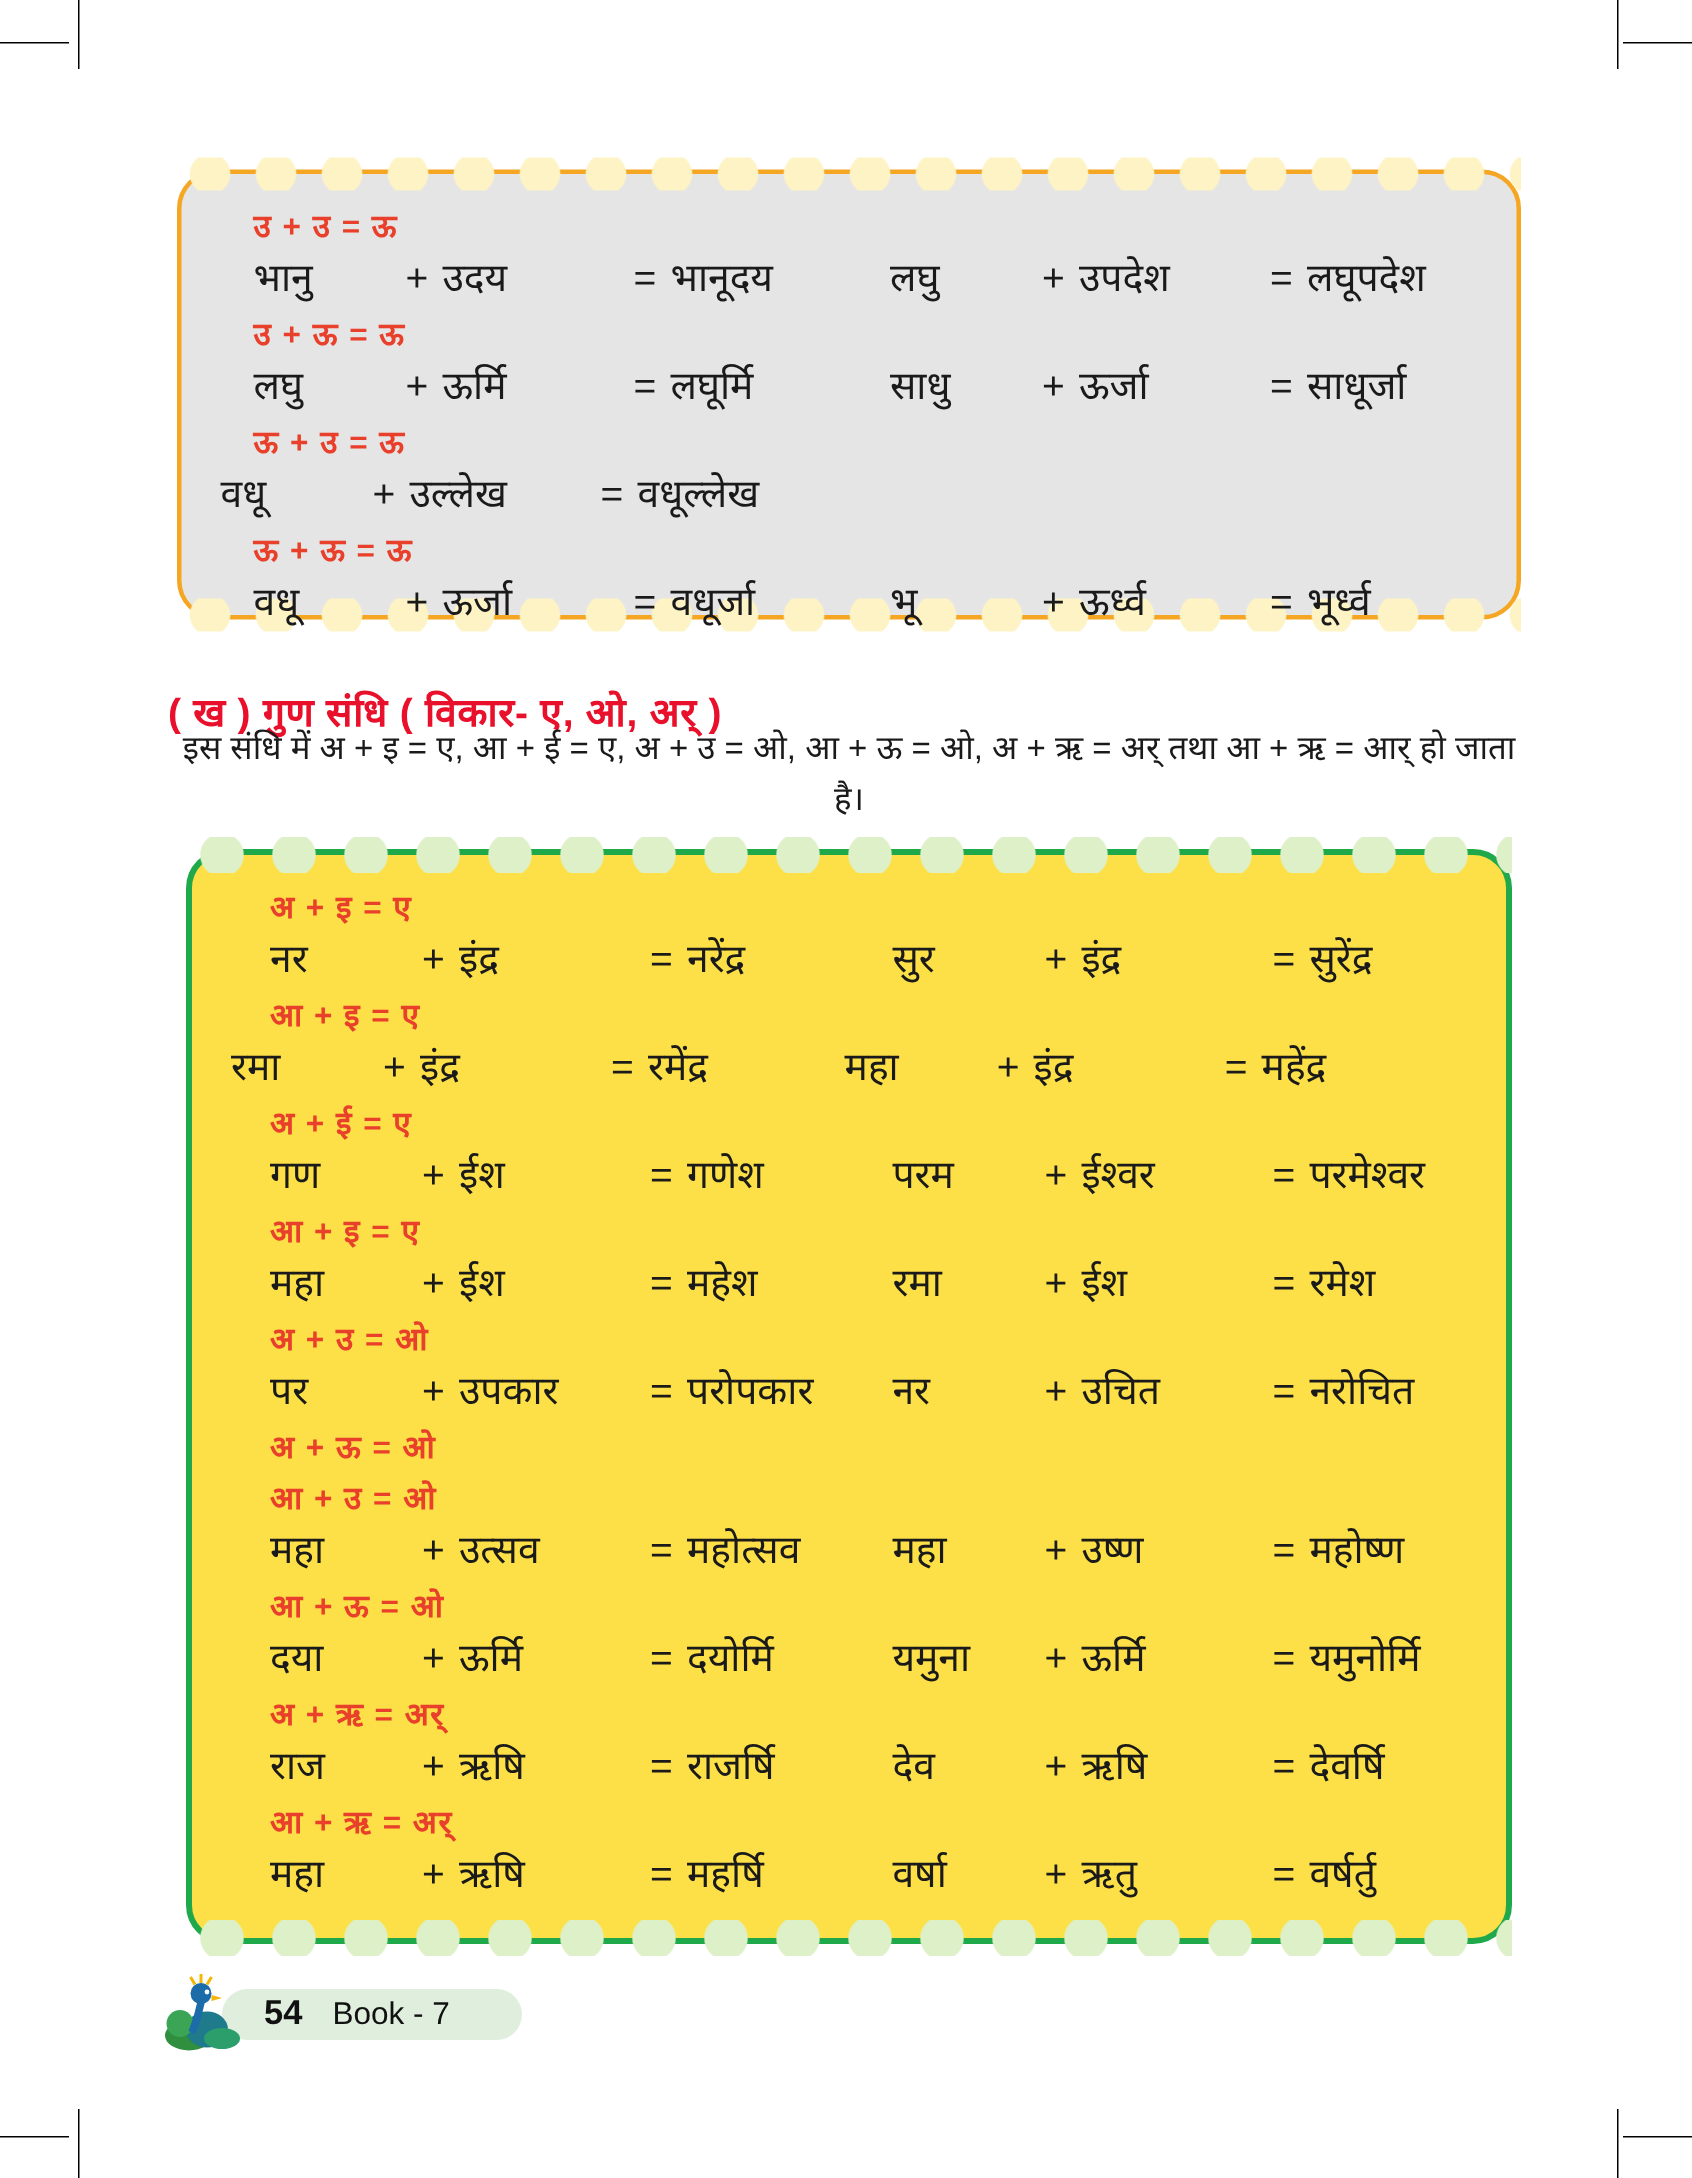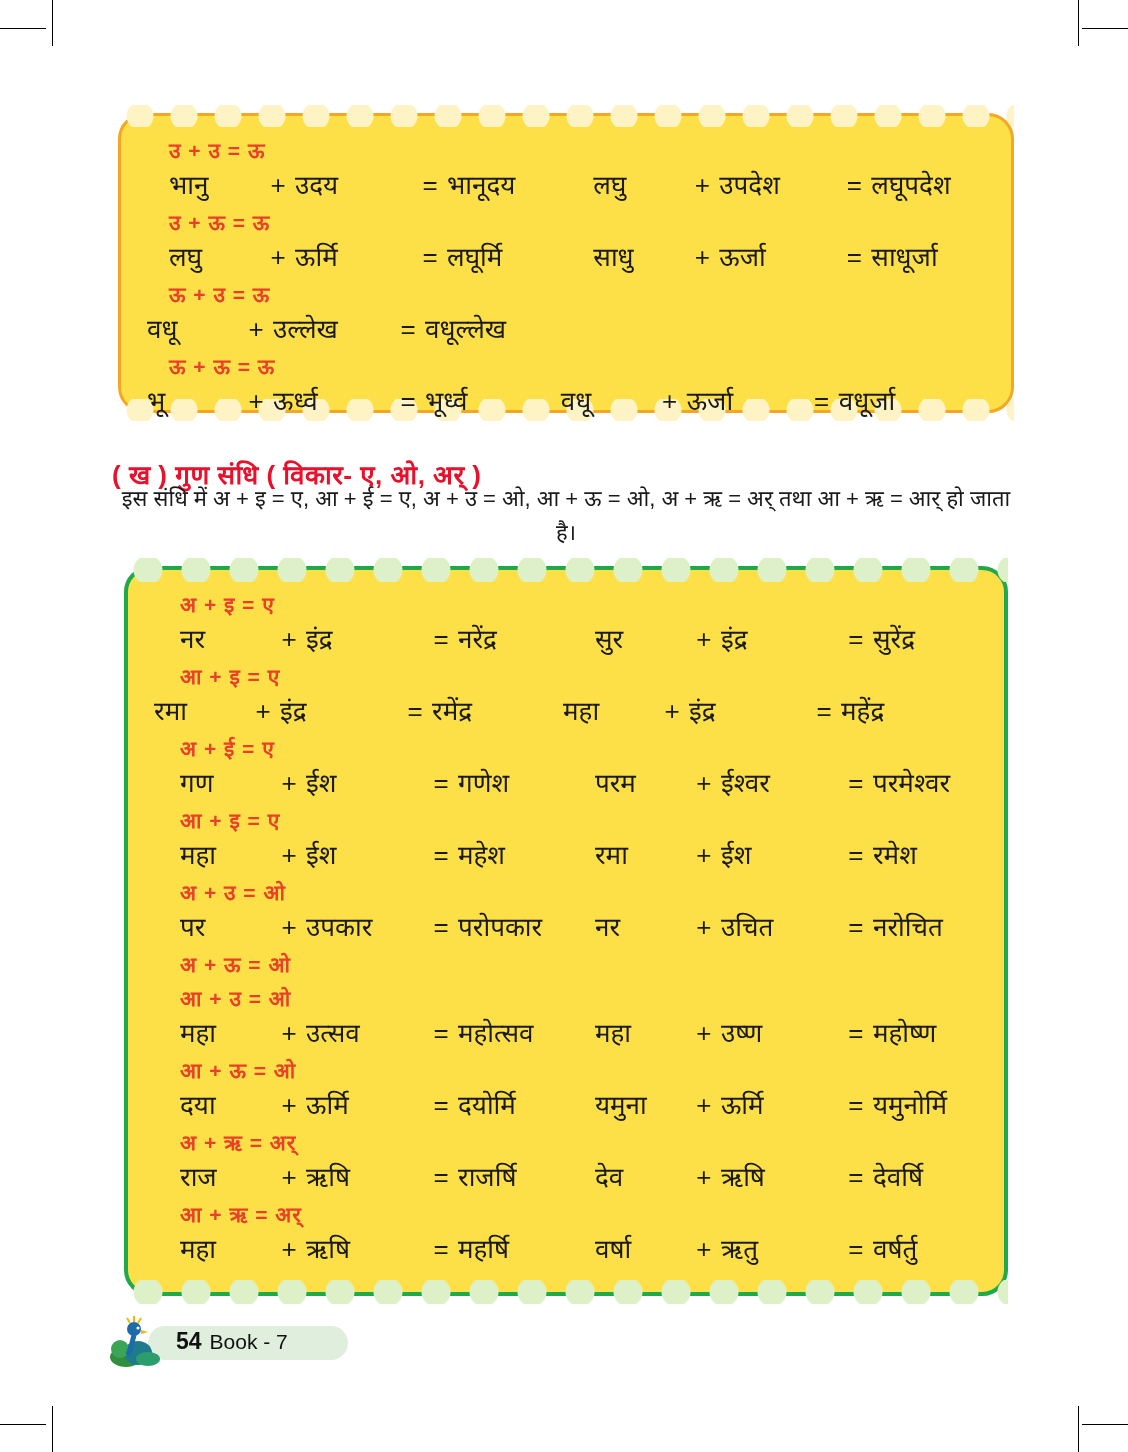--- a/index.html
+++ b/index.html
@@ -34,21 +34,21 @@
   
   .box {
     position: absolute;
     box-sizing: border-box;
   }
   .box-yellow {
     left: 118px;
     top: 113px;
     width: 896px;
     height: 300px;
-    background: #fde047;
+    background: #e5e5e5;
     border: 3px solid #f5a623;
     border-radius: 26px;
   }
   .box-yellow::before,
   .box-yellow::after {
     content: "";
     position: absolute;
     left: -3px;
     right: -3px;
     height: 22px;
@@ -165,21 +165,21 @@
     background: #dfeedd;
     border-radius: 17px;
   }
   .footer-text {
     position: relative;
     z-index: 3;
     font-size: 21px;
     color: #111;
     display: flex;
     align-items: baseline;
-    gap: 8px;
+    gap: 20px;
   }
   .footer-text .pg {
     font-weight: bold;
     font-size: 23px;
   }
 </style>
 </head>
 <body>
 
 <div class="crop v" style="left:52px; top:0;"></div>
@@ -204,22 +204,22 @@
         <div class="pair-row">
           <div class="pair-col left"><span class="w1">लघु</span><span class="op">+</span><span class="w2">ऊर्मि</span><span class="eq">=</span><span class="res">लघूर्मि</span></div>
           <div class="pair-col right"><span class="w1">साधु</span><span class="op">+</span><span class="w2">ऊर्जा</span><span class="eq">=</span><span class="res">साधूर्जा</span></div>
         </div>
         <div class="rule-head">ऊ + उ = ऊ</div>
         <div class="pair-row">
           <div class="pair-col right"><span class="w1">वधू</span><span class="op">+</span><span class="w2">उल्लेख</span><span class="eq">=</span><span class="res">वधूल्लेख</span></div>
         </div>
         <div class="rule-head">ऊ + ऊ = ऊ</div>
         <div class="pair-row">
+          <div class="pair-col left"><span class="w1">वधू</span><span class="op">+</span><span class="w2">ऊर्जा</span><span class="eq">=</span><span class="res">वधूर्जा</span></div>
           <div class="pair-col right"><span class="w1">भू</span><span class="op">+</span><span class="w2">ऊर्ध्व</span><span class="eq">=</span><span class="res">भूर्ध्व</span></div>
-          <div class="pair-col left"><span class="w1">वधू</span><span class="op">+</span><span class="w2">ऊर्जा</span><span class="eq">=</span><span class="res">वधूर्जा</span></div>
         </div>
       </div>
   </div>
 
   <div class="section-heading">( ख ) गुण संधि ( विकार- ए, ओ, अर् )</div>
 
   <div class="para">इस संधि में अ + इ = ए, आ + ई = ए, अ + उ = ओ, आ + ऊ = ओ, अ + ऋ = अर् तथा आ + ऋ = आर् हो जाता है।</div>
 
   <div class="box box-green">
     <div class="inner" id="green-inner">

